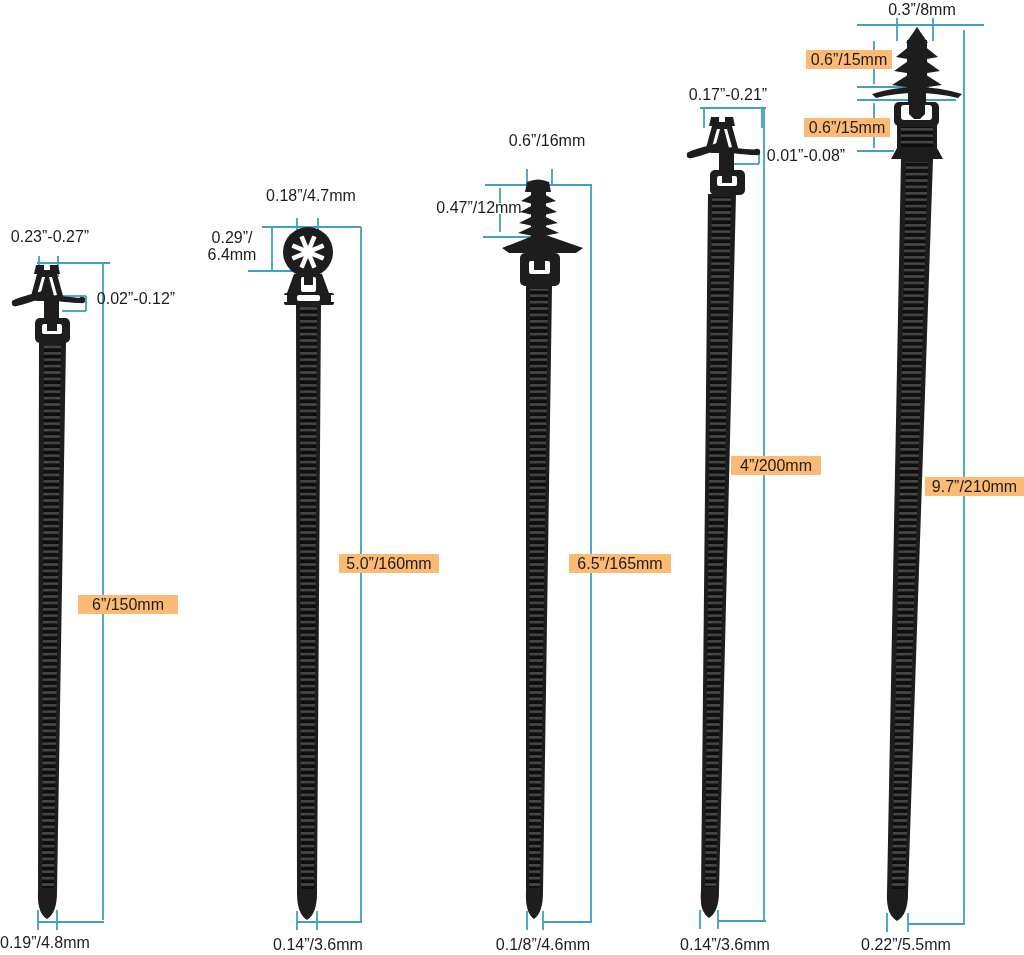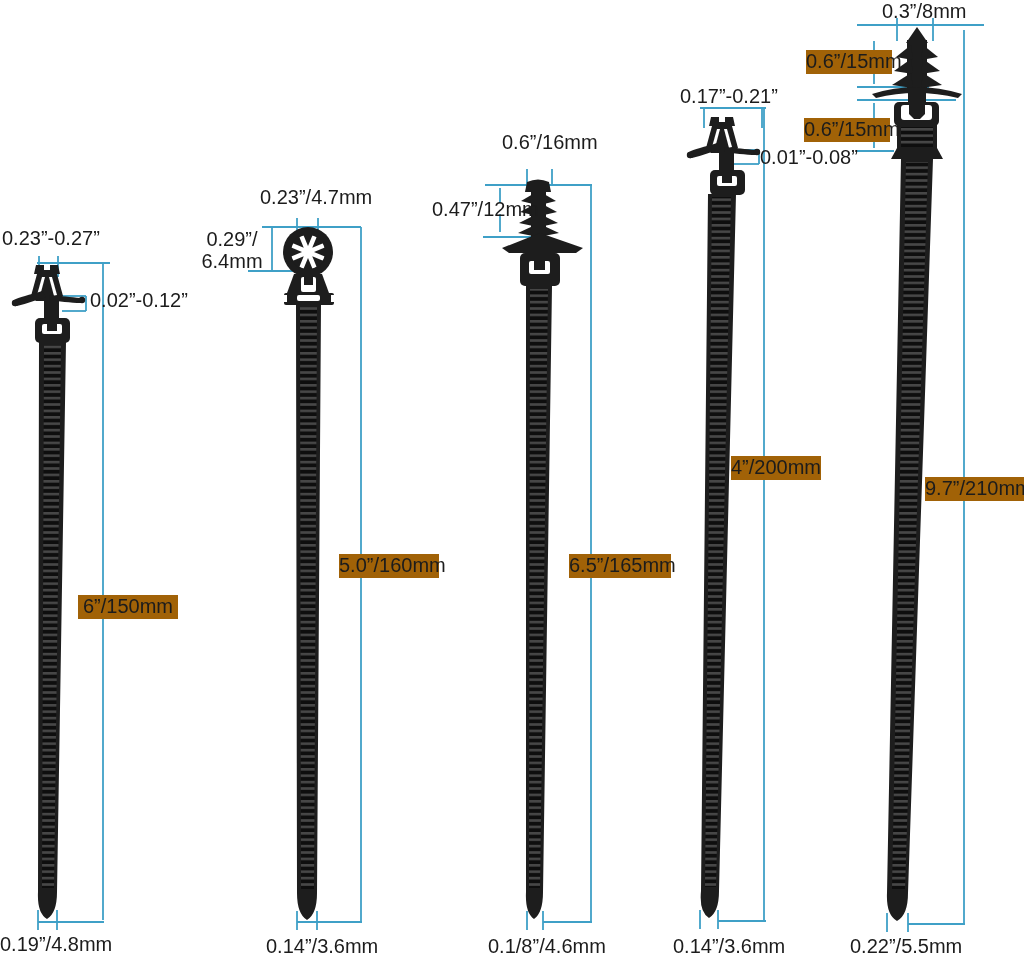--- a/index.html
+++ b/index.html
@@ -2,24 +2,24 @@
 <html><head>
 <meta charset="utf-8">
 <style>
   html,body{margin:0;padding:0;background:#fff;}
   .canvas{
     position:relative;width:1024px;height:955px;background:#fff;overflow:hidden;
     font-family:"Liberation Sans", sans-serif;color:#1c1c1c;
   }
   .canvas svg{position:absolute;left:0;top:0;}
   .lbl{
-    position:absolute;font-size:20px;line-height:1.08;text-align:center;
+    position:absolute;font-size:16px;line-height:1.08;text-align:center;
     white-space:pre-line;color:#1c1c1c;
   }
-  .lbl.bg{background:#a16207;padding:1px 0;}
+  .lbl.bg{background:#fdba74;padding:1px 0;}
   .tie{fill:#1d1d1d;}
   .dim{stroke:#3fa0c7;stroke-width:1.8;fill:none;}
 </style>
 </head>
 <body>
 
 <div class="canvas">
 
 <svg width="1024" height="955" viewBox="0 0 1024 955">
   <defs>
@@ -182,21 +182,21 @@
     <path d="M901,159 L933,159 L908,893 Q908,915 897,921 Q886,915 887,893 Z"></path>
     <path d="M906,162 L928,162 L905,889 L892,889 Z" fill="url(#ribs)"></path>
   </g>
 </svg>
 
   <div class="lbl" style="left:2px;top:228px;width:96px">0.23”-0.27”</div>
   <div class="lbl" style="left:90px;top:290px;width:92px">0.02”-0.12”</div>
   <div class="lbl bg" style="left:78px;top:595px;width:100px">6”/150mm</div>
   <div class="lbl" style="left:0px;top:934px;width:84px">0.19”/4.8mm</div>
 
-  <div class="lbl" style="left:260px;top:187px;width:102px">0.23”/4.7mm</div>
+  <div class="lbl" style="left:260px;top:187px;width:102px">0.18”/4.7mm</div>
   <div class="lbl" style="left:200px;top:229px;width:64px">0.29”/
 6.4mm</div>
   <div class="lbl bg" style="left:339px;top:554px;width:100px">5.0”/160mm</div>
   <div class="lbl" style="left:266px;top:936px;width:104px">0.14”/3.6mm</div>
 
   <div class="lbl" style="left:502px;top:132px;width:90px">0.6”/16mm</div>
   <div class="lbl" style="left:432px;top:199px;width:94px">0.47”/12mm</div>
   <div class="lbl bg" style="left:569px;top:554px;width:102px">6.5”/165mm</div>
   <div class="lbl" style="left:488px;top:936px;width:110px">0.1/8”/4.6mm</div>
 

